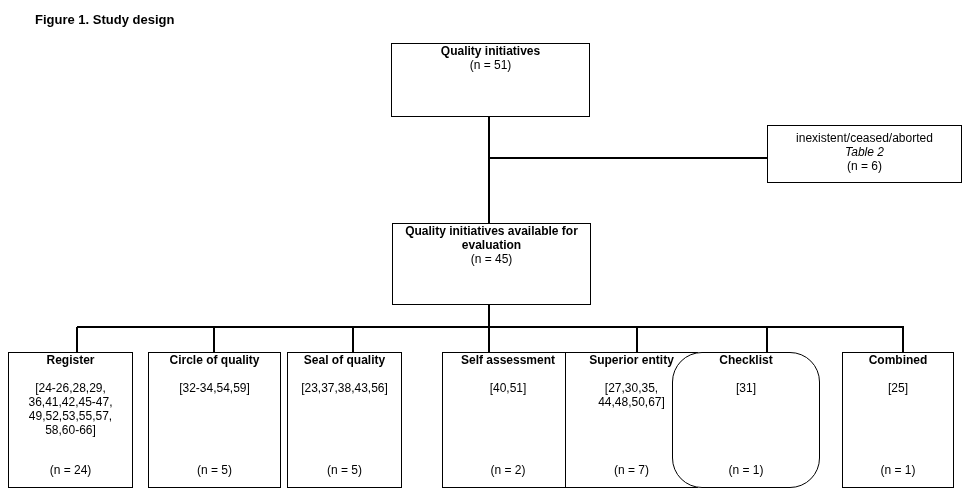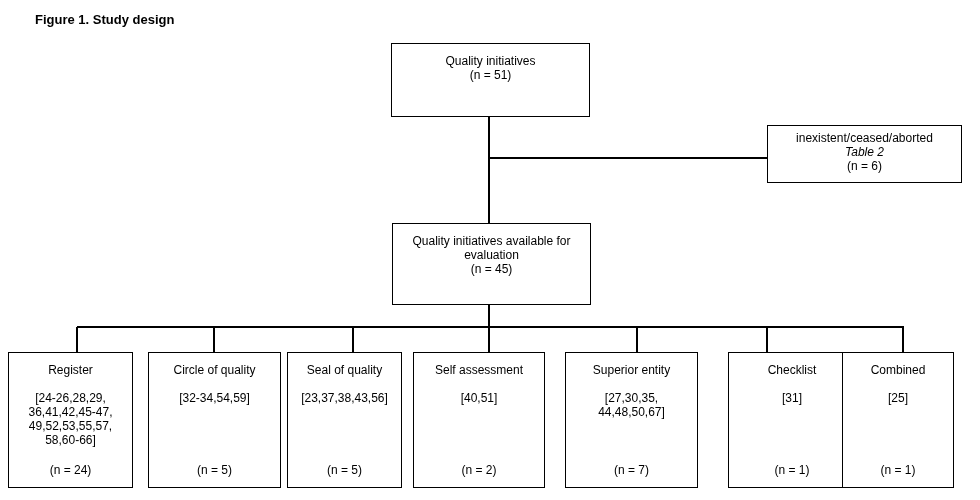--- a/index.html
+++ b/index.html
@@ -28,23 +28,24 @@
     position: absolute;
     box-sizing: border-box;
     border: 1px solid #000000;
     background: #ffffff;
     text-align: center;
     font-size: 12px;
     line-height: 14px;
   }
   .fbox .box-label {
     display: block;
-    margin-top: 10px;
+    margin-top: 0;
     padding: 0 2px;
     white-space: pre-line;
+    font-weight: bold;
   }
   .fbox .box-refs {
     display: block;
     margin-top: 14px;
     padding: 0 2px;
     white-space: pre-line;
   }
   .fbox .box-n {
     display: block;
     margin-top: 0;
@@ -63,23 +64,23 @@
   .italic { font-style: italic; }
 
   
   #box-total     { left: 391px; top: 43px;  width: 199px; height: 74px; }
   #box-excluded  { left: 767px; top: 125px; width: 195px; height: 58px; padding-top: 5px; }
   #box-available { left: 392px; top: 223px; width: 199px; height: 82px; text-align: center; }
   .cat-box       { top: 352px; height: 136px; }
   #box-cat-0 { left: 8px;   width: 125px; }
   #box-cat-1 { left: 148px; width: 133px; }
   #box-cat-2 { left: 287px; width: 115px; }
-  #box-cat-3 { left: 413px; width: 132px; }
+  #box-cat-3 { left: 442px; width: 132px; }
   #box-cat-4 { left: 565px; width: 133px; }
-  #box-cat-5 { left: 728px; width: 128px; }
+  #box-cat-5 { left: 672px; width: 148px; border-radius: 30px; }
   #box-cat-6 { left: 842px; width: 112px; }
 
   
   .conn {
     position: absolute;
     background: #000000;
   }
   #conn-total-down     { left: 488px; top: 117px; width: 2px;   height: 106px; }
   #conn-excluded-h     { left: 489px; top: 157px; width: 278px; height: 2px; }
   #conn-available-down { left: 488px; top: 305px; width: 2px;   height: 47px; }

